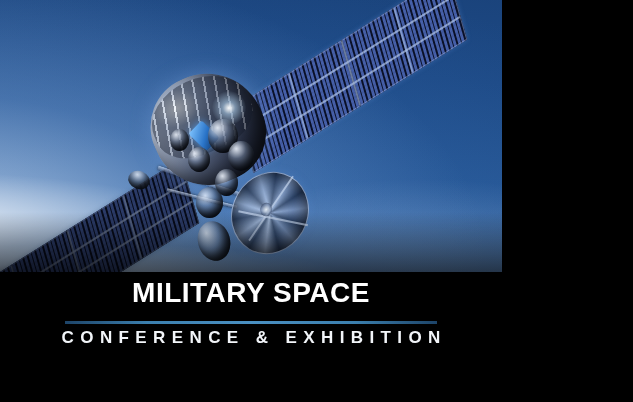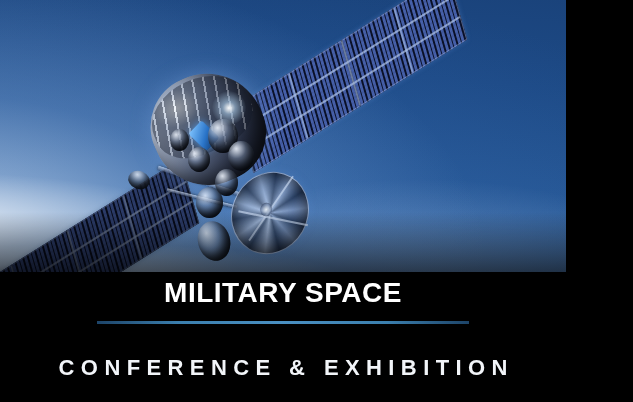--- a/index.html
+++ b/index.html
@@ -6,21 +6,21 @@
     margin: 0;
     padding: 0;
     background: #000;
   }
   body {
     font-family: "Liberation Sans", sans-serif;
   }
 
   #banner {
     position: relative;
-    width: 566px;
+    width: 502px;
     height: 402px;
     overflow: hidden;
     background: #0369a1;
   }
 
   
   .space-bg {
     position: absolute;
     inset: 0;
     background:
@@ -292,22 +292,22 @@
   #title-line-2 { letter-spacing: 0.2px; }
 
   .rule {
     width: 372px;
     height: 3px;
     margin: 13px auto 0 auto;
     background: linear-gradient(90deg, #1d4468 0%, #3b7fae 22%, #4a90c2 50%, #3b7fae 78%, #1d4468 100%);
   }
 
   .subtitle {
-    margin-top: 33px;
-    font-size: 22px;
+    margin-top: 3px;
+    font-size: 17px;
     font-weight: bold;
     letter-spacing: 6.4px;
     text-indent: 6.4px;
     line-height: 22px;
     text-transform: uppercase;
     white-space: nowrap;
     color: #f2f5f9;
   }
 </style>
 </head>

